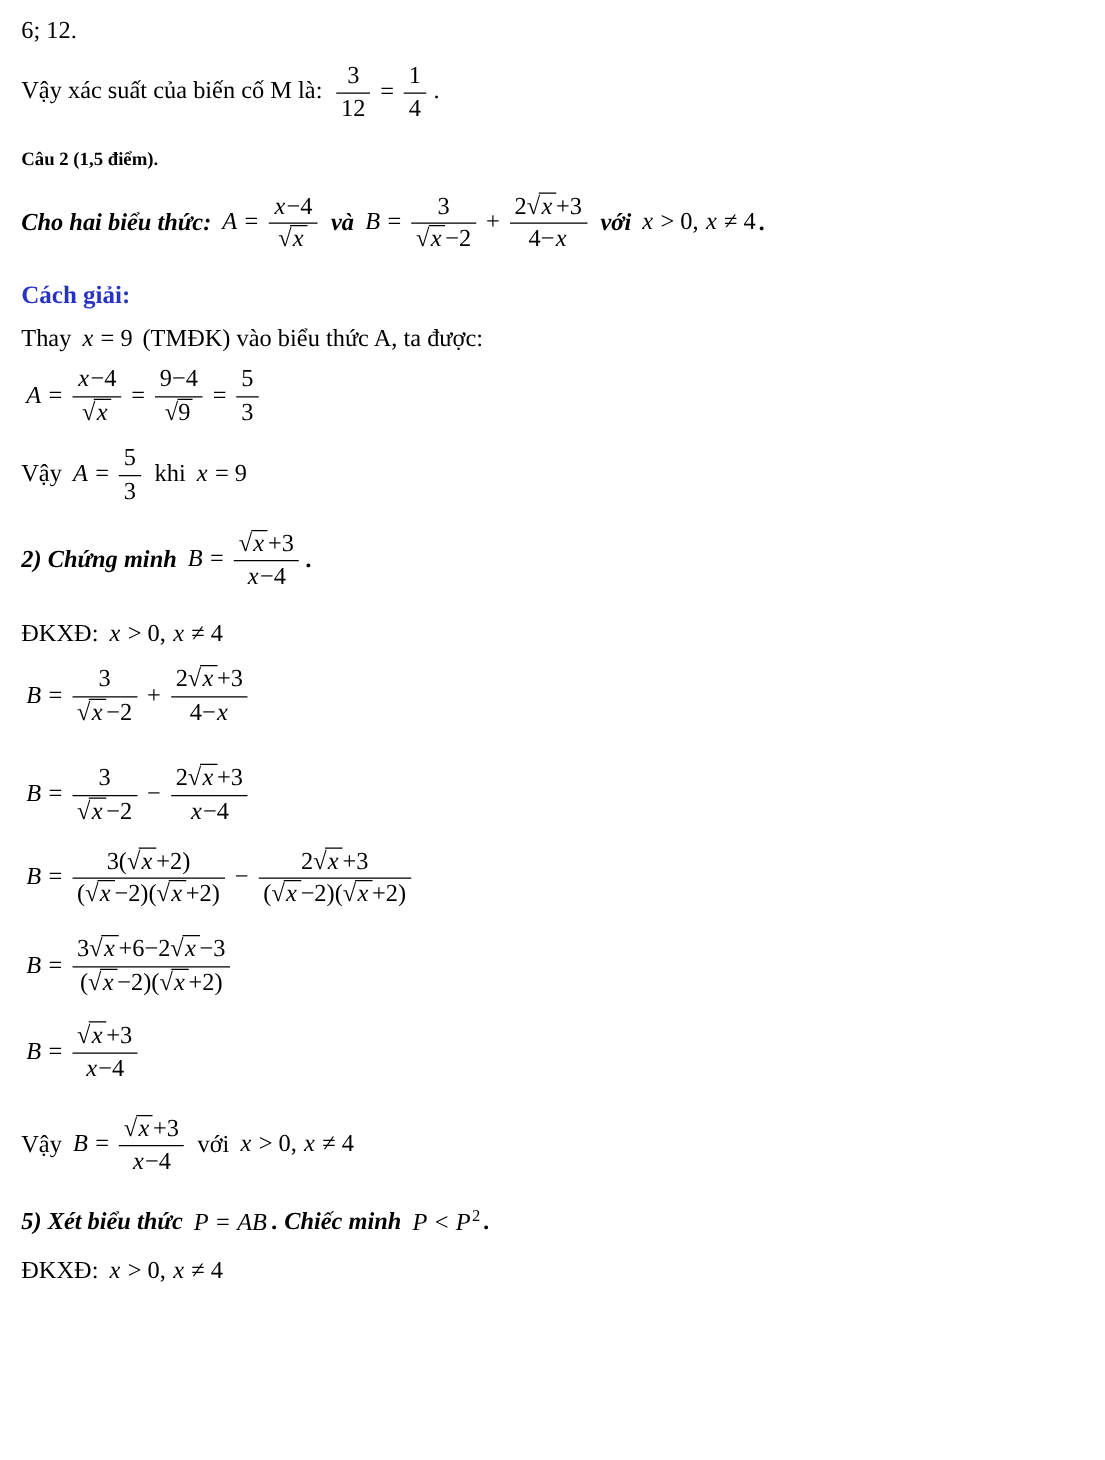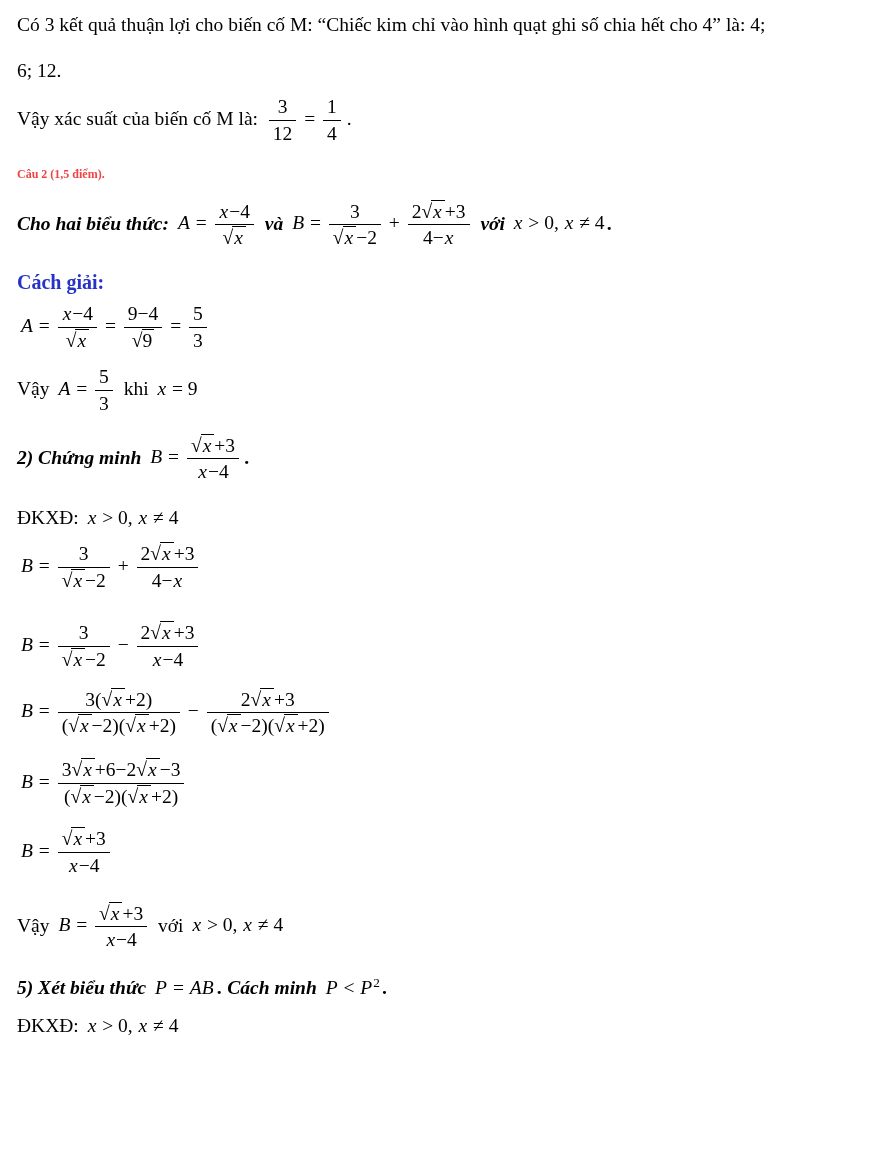--- a/index.html
+++ b/index.html
@@ -10,53 +10,53 @@
     color: #000000;
     font-family: "Liberation Serif", "DejaVu Serif", serif;
     font-size: 19.5px;
     overflow: hidden;
   }
   .doc { padding: 6px 18px 0 17px; }
   .para { margin: 0; line-height: 26px; }
   .pline { display: block; }
   .pline + .pline { margin-top: 20px; }
   .bold-italic { font-weight: bold; font-style: italic; }
-  .heading-red  { color: #ef4444; font-weight: bold; font-size: 12px; }
+  .heading-red  { color: #000000; font-weight: bold; font-size: 15px; }
   .heading-blue { color: #2633c5; font-weight: bold; font-size: 20px; font-family: Liberation Serif, serif; }
 
   
   .math { font-weight: 400; font-style: normal; white-space: nowrap; margin: 0 3px; }
   .math i { font-style: italic; padding: 0 1px; }
   .frac { display: inline-block; vertical-align: middle; text-align: center; margin: 0 3px; line-height: 1.12; }
   .frac .num { display: block; padding: 0 4px 2px; }
   .frac .den { display: block; border-top: 1.4px solid #000; padding: 2px 4px 0; }
   .sqrt { display: inline; white-space: nowrap; }
   .sqrt .rad { letter-spacing: -1px; }
   .sqrt .radicand { border-top: 1.4px solid #000; padding: 0 2px 0 1px; }
   sup { font-size: 0.68em; }
 </style>
 </head>
 <body>
 
 <div class="doc">
 
   <p class="para" style="margin-top:6px">
-    <span class="pline">Có 3 kết quả thuận lợi cho biến cố M: “Chiếc kim chỉ vào hình quạt ghi số chia hết cho 4” là: 4;</span>
     <span class="pline">6; 12.</span>
   </p>
 
   <p class="para" style="margin-top:12px"><span class="txt">Vậy xác suất của biến cố M là: </span><span class="math"><span class="frac"><span class="num"><span class="mrow">3</span></span><span class="den"><span class="mrow">12</span></span></span> = <span class="frac"><span class="num"><span class="mrow">1</span></span><span class="den"><span class="mrow">4</span></span></span></span><span class="txt">.</span></p>
 
   <p class="para heading-red" style="margin-top:16px">Câu 2 (1,5 điểm).</p>
 
   <p class="para bold-italic" style="margin-top:14px"><span class="txt">Cho hai biểu thức: </span><span class="math"><i>A</i> = <span class="frac"><span class="num"><span class="mrow"><i>x</i>−4</span></span><span class="den"><span class="mrow"><span class="sqrt"><span class="rad">√</span><span class="radicand"><span class="mrow"><i>x</i></span></span></span></span></span></span></span><span class="txt"> và </span><span class="math"><i>B</i> = <span class="frac"><span class="num"><span class="mrow">3</span></span><span class="den"><span class="mrow"><span class="sqrt"><span class="rad">√</span><span class="radicand"><span class="mrow"><i>x</i></span></span></span>−2</span></span></span> + <span class="frac"><span class="num"><span class="mrow">2<span class="sqrt"><span class="rad">√</span><span class="radicand"><span class="mrow"><i>x</i></span></span></span>+3</span></span><span class="den"><span class="mrow">4−<i>x</i></span></span></span></span><span class="txt"> với </span><span class="math"><i>x</i> &gt; 0, <i>x</i> ≠ 4</span><span class="txt">.</span></p>
 
   <p class="para heading-blue" style="margin-top:20px">Cách giải:</p>
 
 
+  <p class="para" style="margin-top:10px"><span class="txt">Thay </span><span class="math"><i>x</i> = 9</span><span class="txt"> (TMĐK) vào biểu thức A, ta được:</span></p>
 
   <p class="para" style="margin-top:8px"><span class="math"><i>A</i> = <span class="frac"><span class="num"><span class="mrow"><i>x</i>−4</span></span><span class="den"><span class="mrow"><span class="sqrt"><span class="rad">√</span><span class="radicand"><span class="mrow"><i>x</i></span></span></span></span></span></span> = <span class="frac"><span class="num"><span class="mrow">9−4</span></span><span class="den"><span class="mrow"><span class="sqrt"><span class="rad">√</span><span class="radicand"><span class="mrow">9</span></span></span></span></span></span> = <span class="frac"><span class="num"><span class="mrow">5</span></span><span class="den"><span class="mrow">3</span></span></span></span></p>
 
   <p class="para" style="margin-top:14px"><span class="txt">Vậy </span><span class="math"><i>A</i> = <span class="frac"><span class="num"><span class="mrow">5</span></span><span class="den"><span class="mrow">3</span></span></span></span><span class="txt"> khi </span><span class="math"><i>x</i> = 9</span></p>
 
   <p class="para bold-italic" style="margin-top:20px"><span class="txt">2) Chứng minh </span><span class="math"><i>B</i> = <span class="frac"><span class="num"><span class="mrow"><span class="sqrt"><span class="rad">√</span><span class="radicand"><span class="mrow"><i>x</i></span></span></span>+3</span></span><span class="den"><span class="mrow"><i>x</i>−4</span></span></span></span><span class="txt">.</span></p>
 
   <p class="para" style="margin-top:22px"><span class="txt">ĐKXĐ: </span><span class="math"><i>x</i> &gt; 0, <i>x</i> ≠ 4</span></p>
 
   <p class="para" style="margin-top:12px"><span class="math"><i>B</i> = <span class="frac"><span class="num"><span class="mrow">3</span></span><span class="den"><span class="mrow"><span class="sqrt"><span class="rad">√</span><span class="radicand"><span class="mrow"><i>x</i></span></span></span>−2</span></span></span> + <span class="frac"><span class="num"><span class="mrow">2<span class="sqrt"><span class="rad">√</span><span class="radicand"><span class="mrow"><i>x</i></span></span></span>+3</span></span><span class="den"><span class="mrow">4−<i>x</i></span></span></span></span></p>
@@ -64,17 +64,17 @@
   <p class="para" style="margin-top:30px"><span class="math"><i>B</i> = <span class="frac"><span class="num"><span class="mrow">3</span></span><span class="den"><span class="mrow"><span class="sqrt"><span class="rad">√</span><span class="radicand"><span class="mrow"><i>x</i></span></span></span>−2</span></span></span> − <span class="frac"><span class="num"><span class="mrow">2<span class="sqrt"><span class="rad">√</span><span class="radicand"><span class="mrow"><i>x</i></span></span></span>+3</span></span><span class="den"><span class="mrow"><i>x</i>−4</span></span></span></span></p>
 
   <p class="para" style="margin-top:18px"><span class="math"><i>B</i> = <span class="frac"><span class="num"><span class="mrow">3(<span class="sqrt"><span class="rad">√</span><span class="radicand"><span class="mrow"><i>x</i></span></span></span>+2)</span></span><span class="den"><span class="mrow">(<span class="sqrt"><span class="rad">√</span><span class="radicand"><span class="mrow"><i>x</i></span></span></span>−2)(<span class="sqrt"><span class="rad">√</span><span class="radicand"><span class="mrow"><i>x</i></span></span></span>+2)</span></span></span> − <span class="frac"><span class="num"><span class="mrow">2<span class="sqrt"><span class="rad">√</span><span class="radicand"><span class="mrow"><i>x</i></span></span></span>+3</span></span><span class="den"><span class="mrow">(<span class="sqrt"><span class="rad">√</span><span class="radicand"><span class="mrow"><i>x</i></span></span></span>−2)(<span class="sqrt"><span class="rad">√</span><span class="radicand"><span class="mrow"><i>x</i></span></span></span>+2)</span></span></span></span></p>
 
   <p class="para" style="margin-top:22px"><span class="math"><i>B</i> = <span class="frac"><span class="num"><span class="mrow">3<span class="sqrt"><span class="rad">√</span><span class="radicand"><span class="mrow"><i>x</i></span></span></span>+6−2<span class="sqrt"><span class="rad">√</span><span class="radicand"><span class="mrow"><i>x</i></span></span></span>−3</span></span><span class="den"><span class="mrow">(<span class="sqrt"><span class="rad">√</span><span class="radicand"><span class="mrow"><i>x</i></span></span></span>−2)(<span class="sqrt"><span class="rad">√</span><span class="radicand"><span class="mrow"><i>x</i></span></span></span>+2)</span></span></span></span></p>
 
   <p class="para" style="margin-top:20px"><span class="math"><i>B</i> = <span class="frac"><span class="num"><span class="mrow"><span class="sqrt"><span class="rad">√</span><span class="radicand"><span class="mrow"><i>x</i></span></span></span>+3</span></span><span class="den"><span class="mrow"><i>x</i>−4</span></span></span></span></p>
 
   <p class="para" style="margin-top:26px"><span class="txt">Vậy </span><span class="math"><i>B</i> = <span class="frac"><span class="num"><span class="mrow"><span class="sqrt"><span class="rad">√</span><span class="radicand"><span class="mrow"><i>x</i></span></span></span>+3</span></span><span class="den"><span class="mrow"><i>x</i>−4</span></span></span></span><span class="txt"> với </span><span class="math"><i>x</i> &gt; 0, <i>x</i> ≠ 4</span></p>
 
-  <p class="para bold-italic" style="margin-top:18px"><span class="txt">5) Xét biểu thức </span><span class="math"><i>P</i> = <i>AB</i></span><span class="txt">. Cách minh </span><span class="math"><i>P</i> &lt; <i>P</i><sup>2</sup></span><span class="txt">.</span></p>
+  <p class="para bold-italic" style="margin-top:18px"><span class="txt">5) Xét biểu thức </span><span class="math"><i>P</i> = <i>AB</i></span><span class="txt">. Chiếc minh </span><span class="math"><i>P</i> &lt; <i>P</i><sup>2</sup></span><span class="txt">.</span></p>
 
   <p class="para" style="margin-top:12px"><span class="txt">ĐKXĐ: </span><span class="math"><i>x</i> &gt; 0, <i>x</i> ≠ 4</span></p>
 
 </div>
 
 </body></html>

